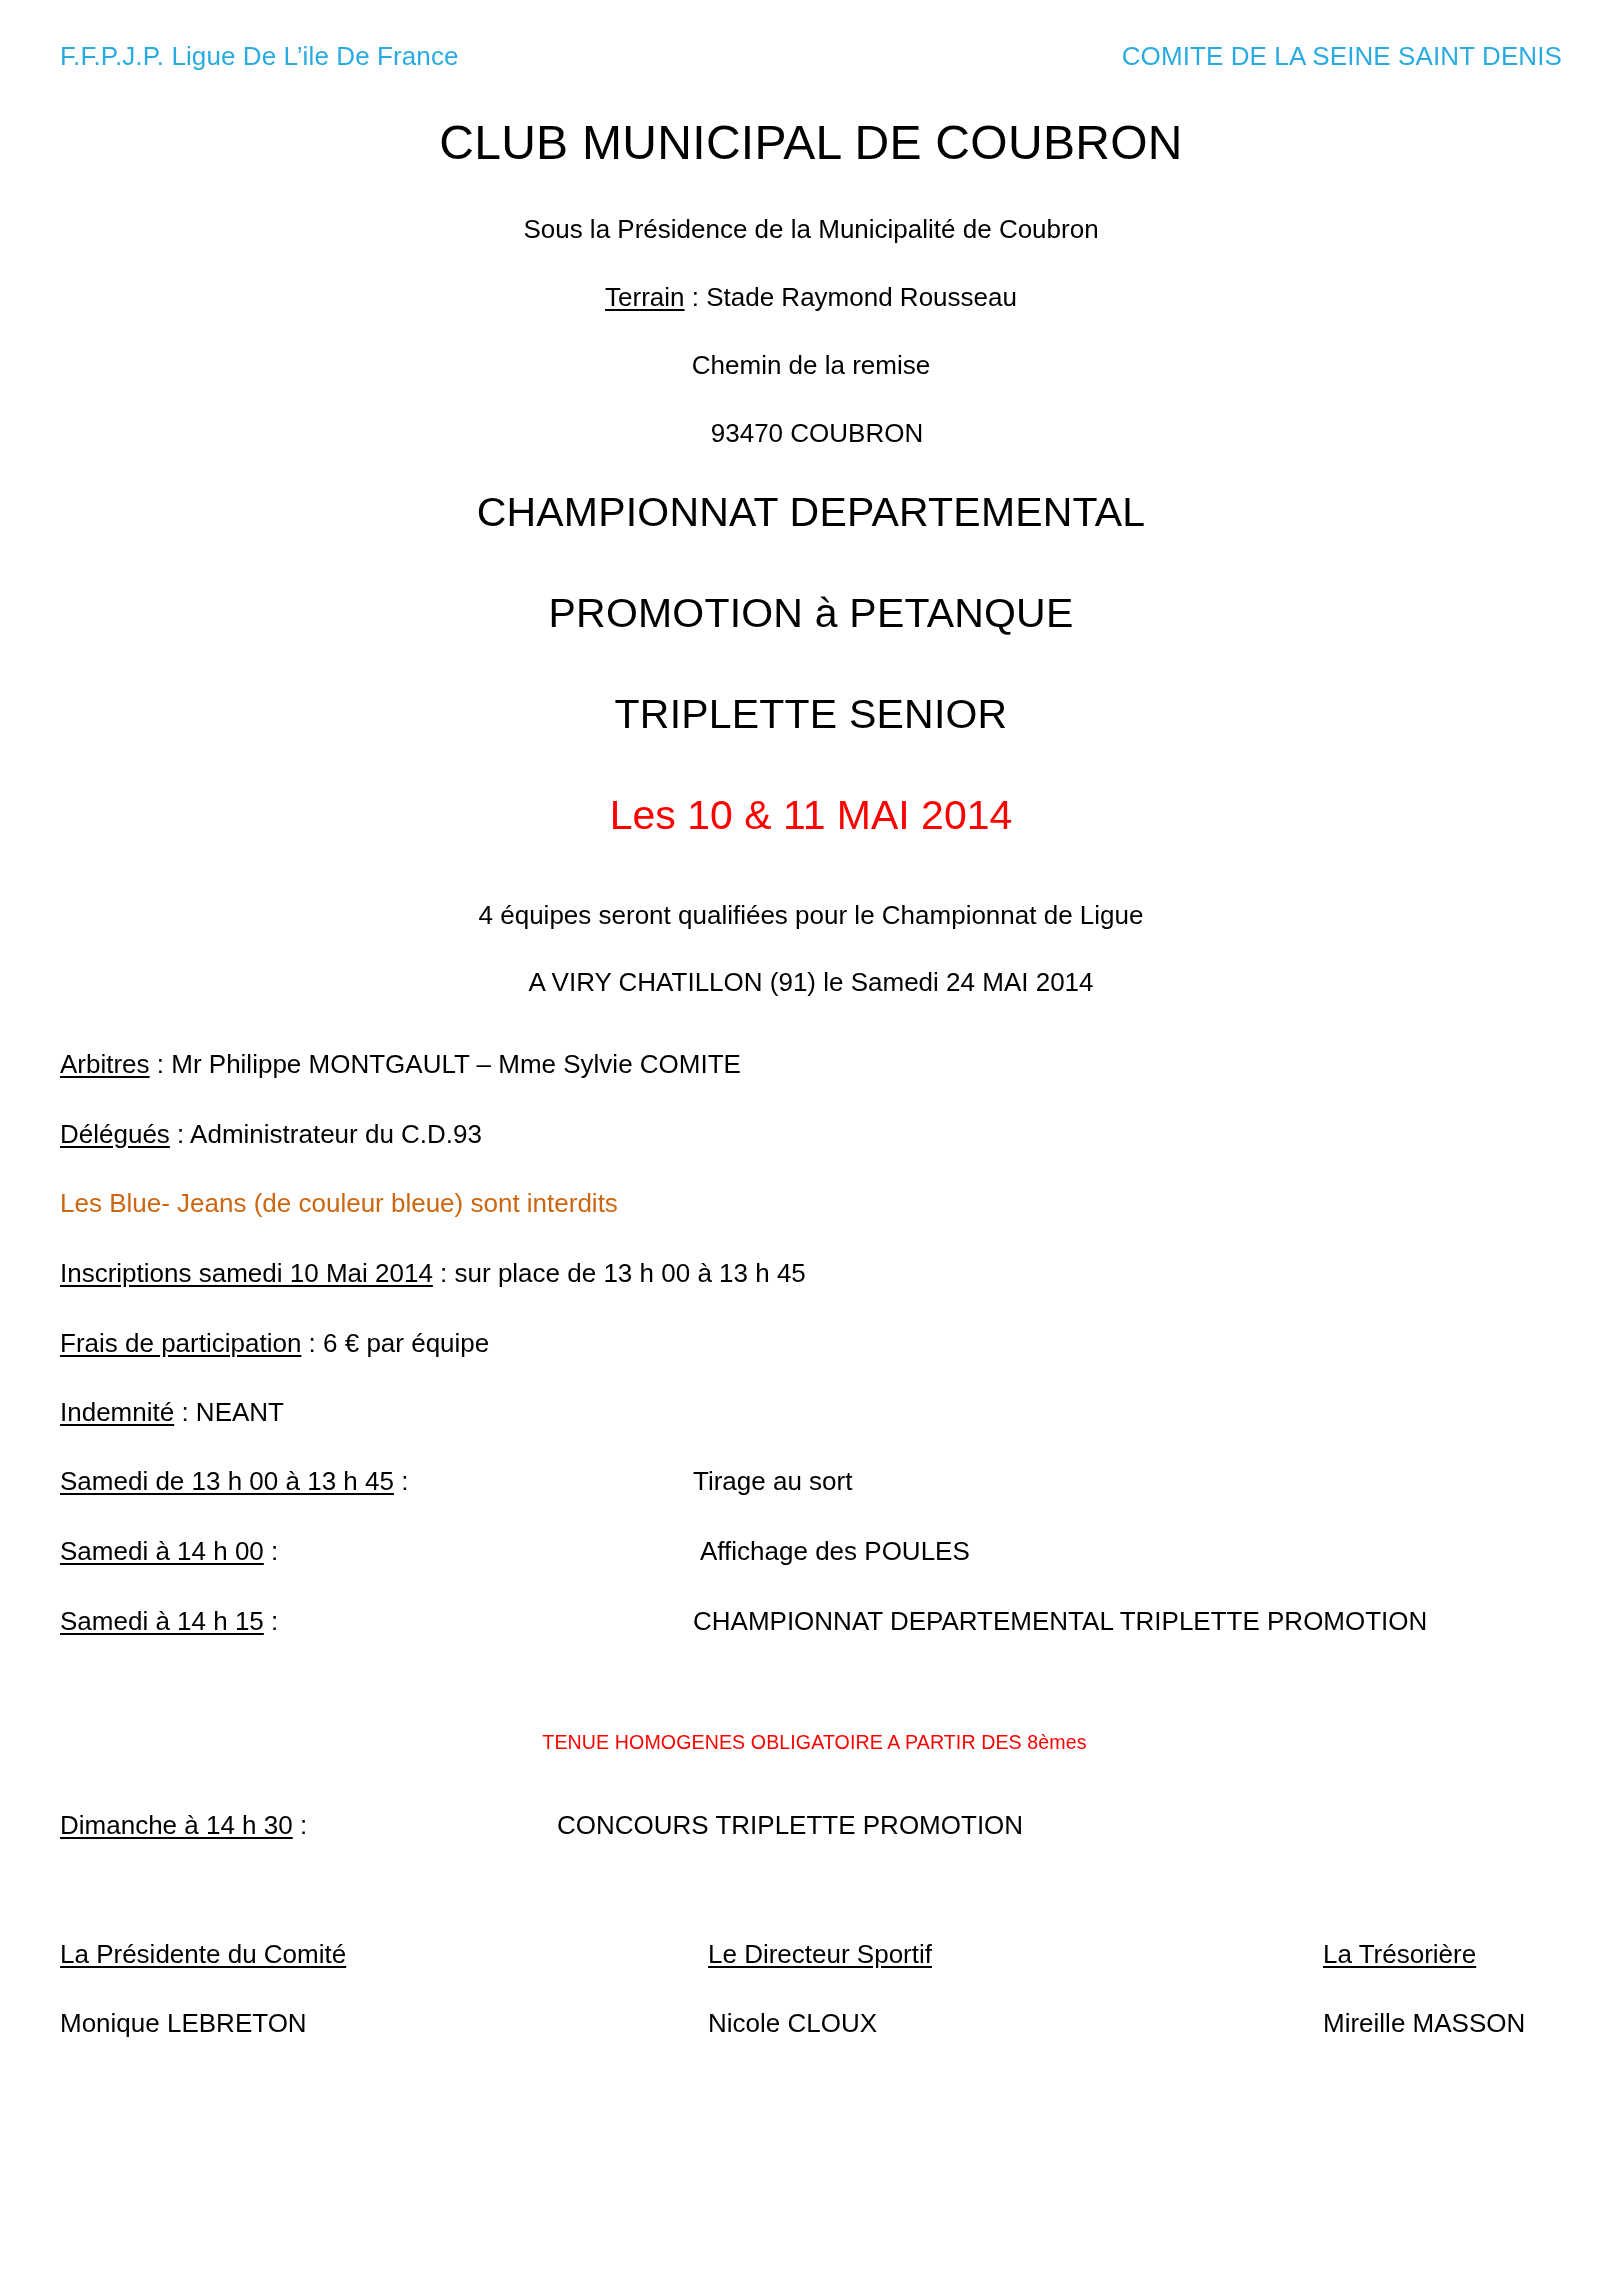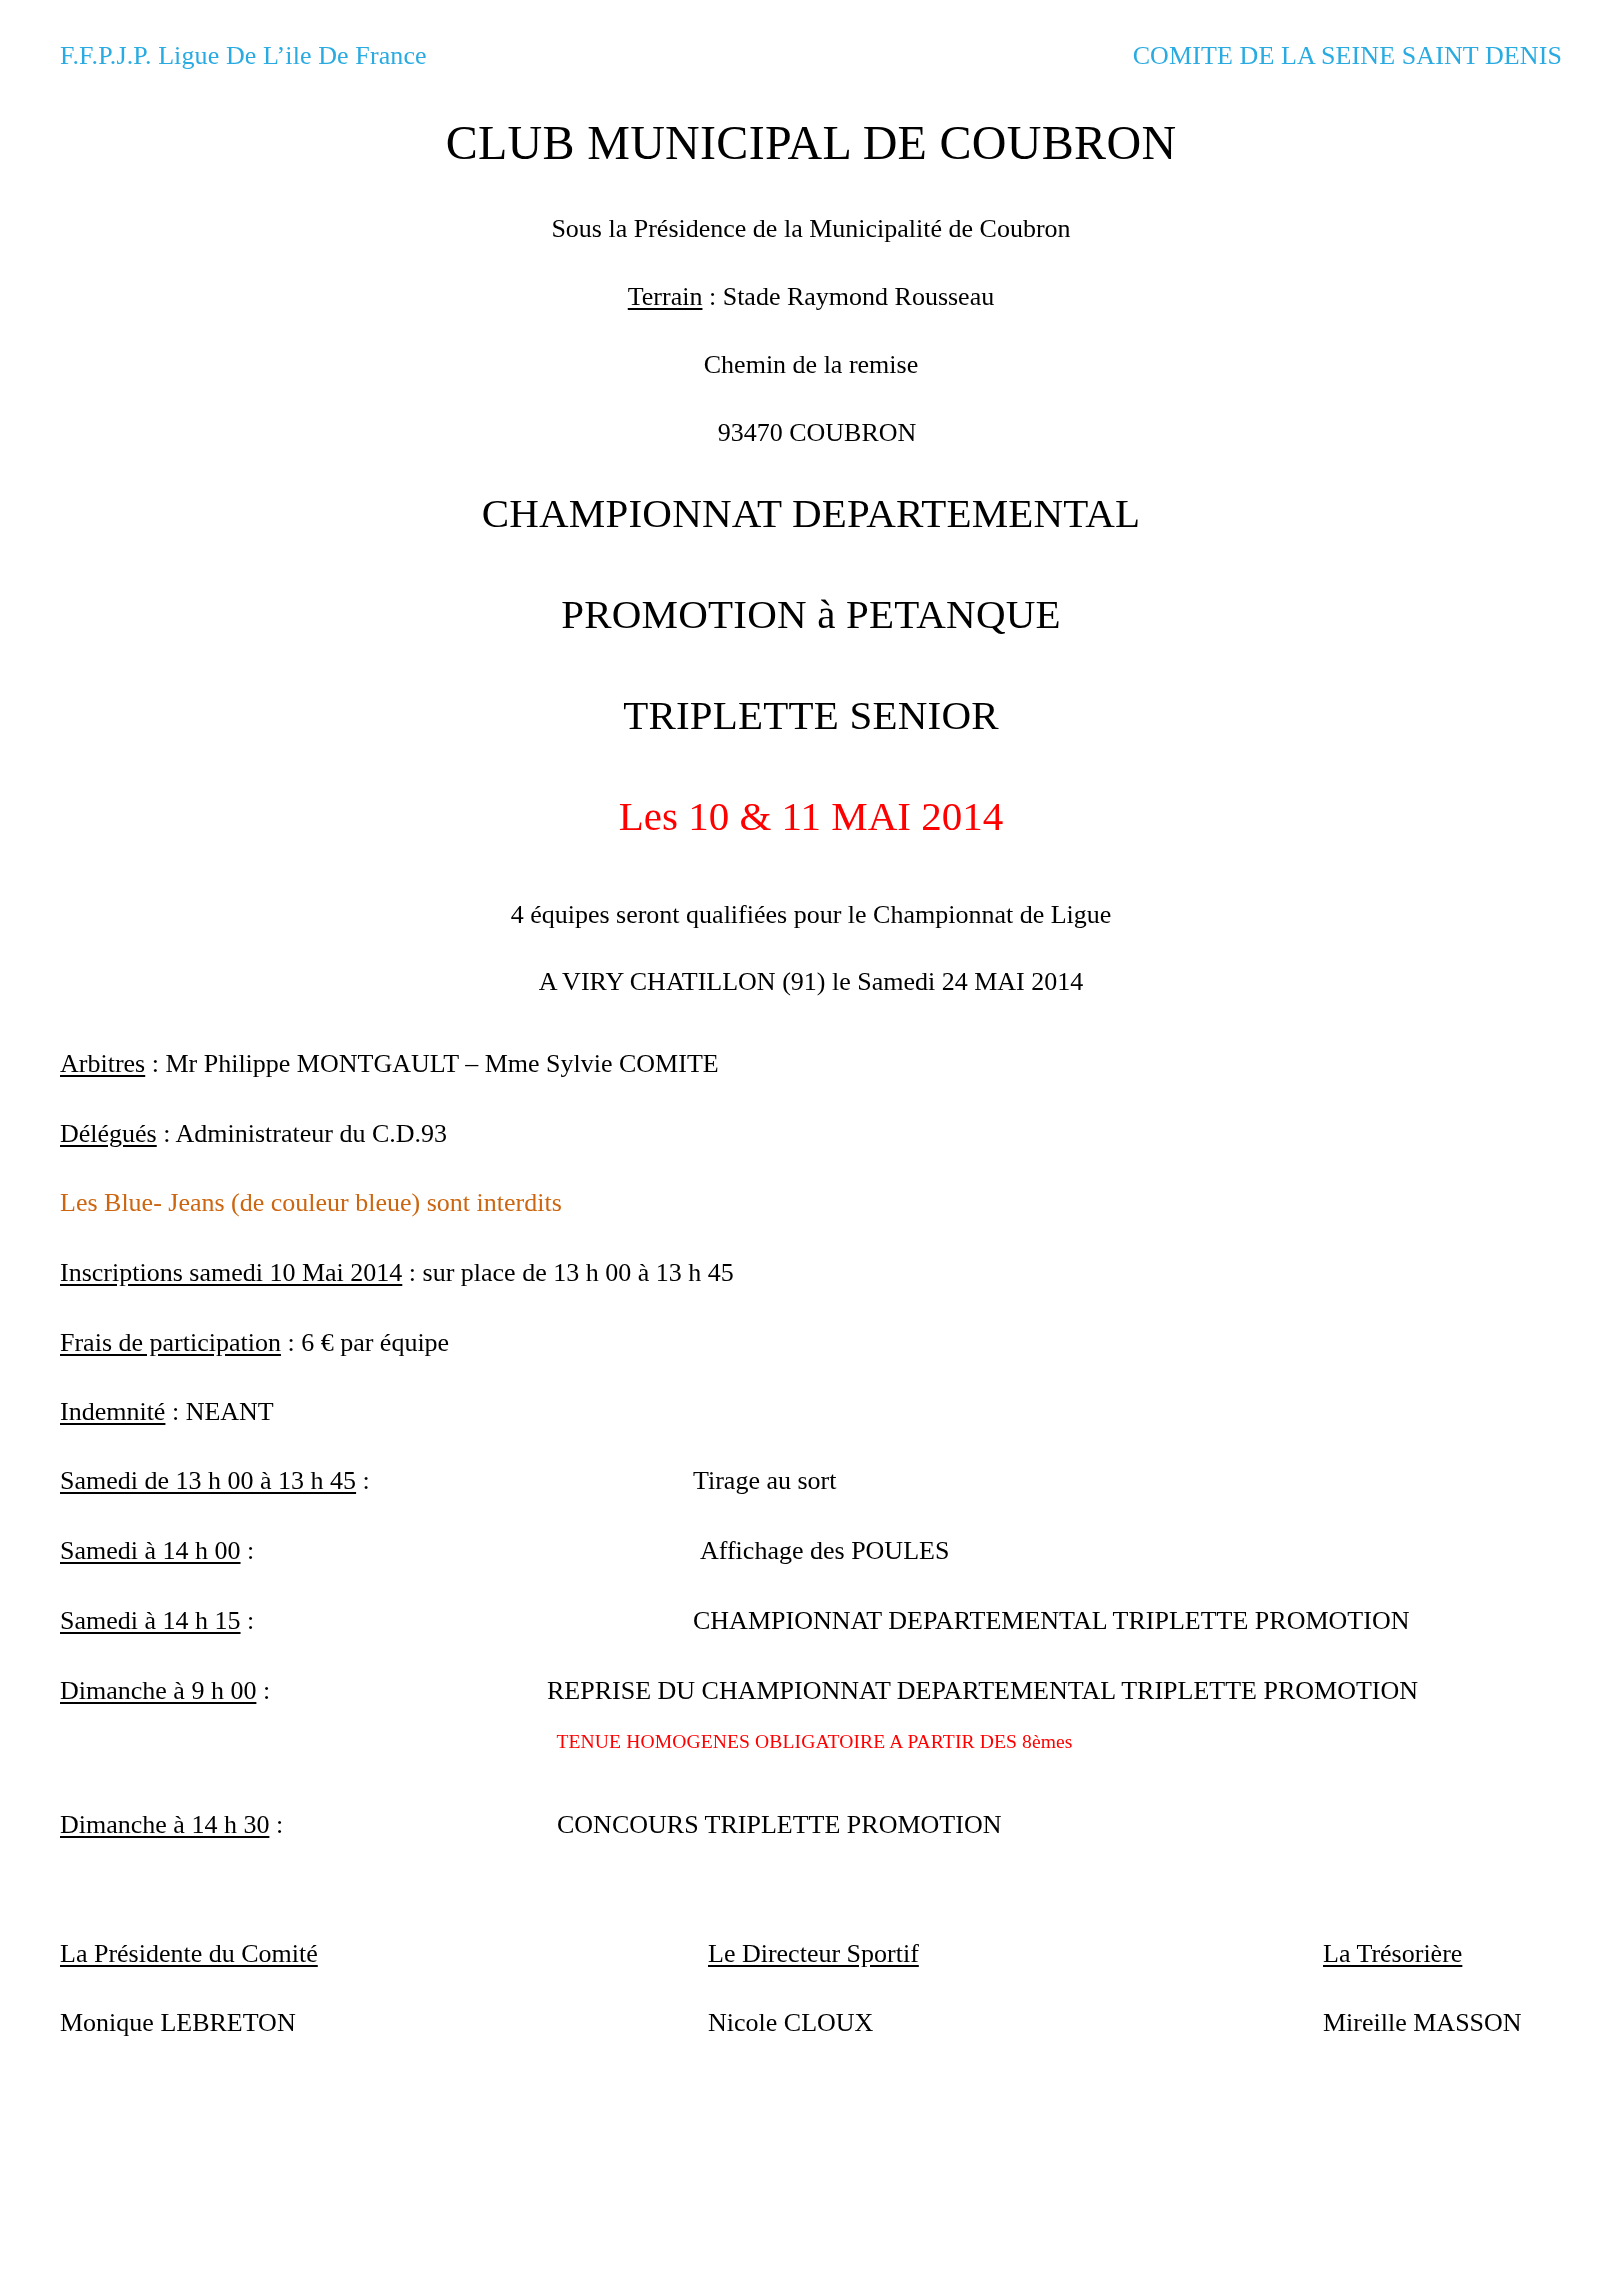--- a/index.html
+++ b/index.html
@@ -12,21 +12,20 @@
     color: #000000;
   }
   #page {
     position: relative;
     width: 1622px;
     height: 2295px;
     background: #ffffff;
     box-sizing: border-box;
     padding: 0;
     overflow: hidden;
-    font-family: Liberation Serif, serif;
   }
 
   
   .header-bar {
     position: absolute;
     top: 41px;
     left: 60px;
     right: 60px;
     display: flex;
     justify-content: space-between;
@@ -216,24 +215,20 @@
   <div class="sched-row r2">
     <span class="when"><span class="u">Samedi à 14 h 00</span><span> :</span></span>
     <span class="what">Affichage des POULES</span>
   </div>
 
   <div class="sched-row r3">
     <span class="when"><span class="u">Samedi à 14 h 15</span><span> :</span></span>
     <span class="what">CHAMPIONNAT DEPARTEMENTAL TRIPLETTE PROMOTION</span>
   </div>
 
-  <div class="sched-row r4">
-    <span class="when"><span class="u">Dimanche à 9 h 00</span><span> :</span></span>
-    <span class="what">REPRISE DU CHAMPIONNAT DEPARTEMENTAL TRIPLETTE PROMOTION</span>
-  </div>
 
   <div class="tenue-line">TENUE HOMOGENES OBLIGATOIRE A PARTIR DES 8èmes</div>
 
   <div class="sched-row r5">
     <span class="when"><span class="u">Dimanche à 14 h 30</span><span> :</span></span>
     <span class="what">CONCOURS TRIPLETTE PROMOTION</span>
   </div>
 
   <div class="sig-titles">
     <span class="c1 u">La Présidente du Comité</span>

